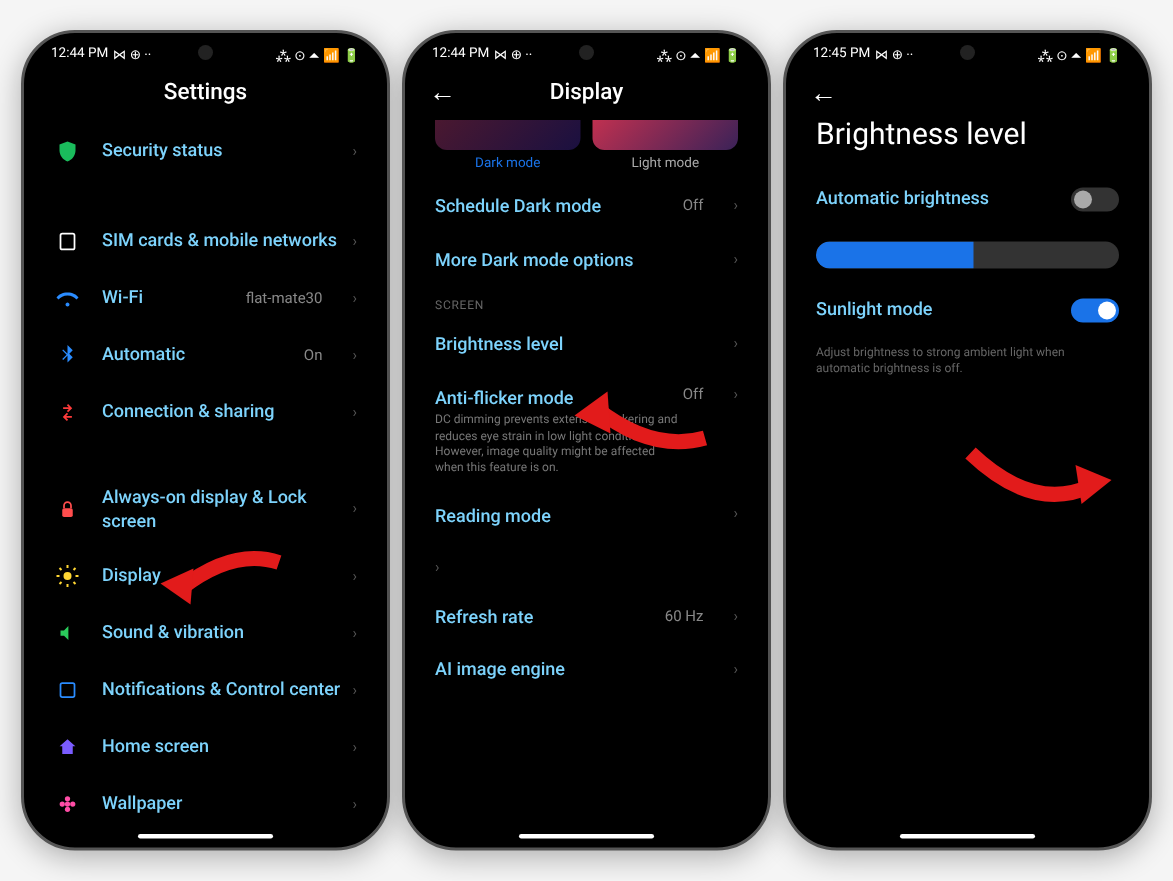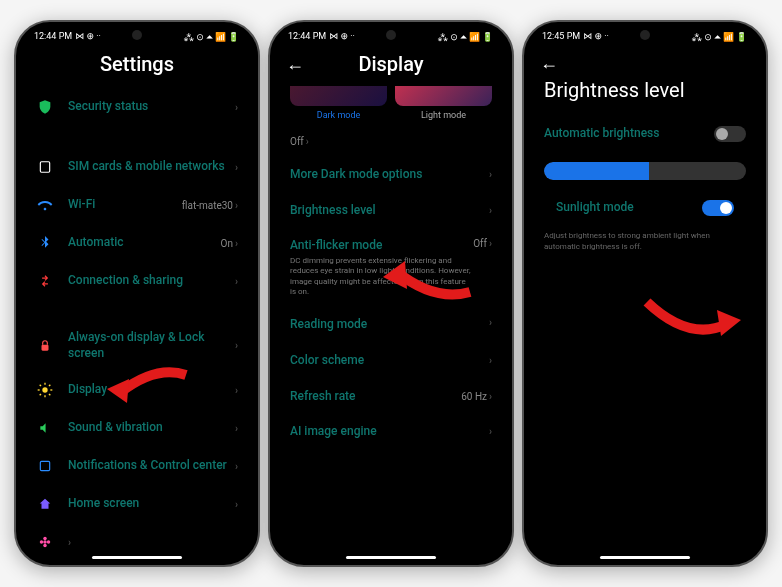--- a/index.html
+++ b/index.html
@@ -53,21 +53,21 @@
     padding: 6px 16px 10px;
   }
   .back-btn {
     position: absolute;
     left: 16px;
     color: #fff;
     font-size: 18px;
   }
   .page-title {
     color: #fff;
-    font-size: 20px;
+    font-size: 15px;
     font-weight: 500;
   }
   .big-title {
     color: #fff;
     font-size: 20px;
     font-weight: 400;
     padding: 0 20px 14px;
   }
   .content {
     flex: 1;
@@ -88,35 +88,35 @@
     display: flex;
     align-items: center;
     justify-content: center;
     flex-shrink: 0;
   }
   .item-text {
     flex: 1;
     min-width: 0;
   }
   .item-label {
-    color: #0f766e;
+    color: #7dd3fc;
     font-size: 12px;
     font-weight: 500;
     line-height: 1.3;
   }
   .item-sub {
     color: #777;
     font-size: 8px;
     line-height: 1.3;
     margin-top: 2px;
   }
   .item-value {
     color: #888;
     font-size: 10px;
-    margin-right: 2px;
+    margin-right: 20px;
   }
   .chev {
     color: #555;
     font-size: 10px;
   }
   .section-gap { height: 20px; }
   .section-label {
     color: #666;
     font-size: 8px;
     text-transform: uppercase;
@@ -352,20 +352,23 @@
     <div class="list-item">
       <div class="icon-box">
           <svg viewBox="0 0 24 24" width="14" height="14">
             <circle cx="12" cy="12" r="3" fill="#ff4da6"></circle>
             <circle cx="12" cy="6" r="3" fill="#ff4da6"></circle>
             <circle cx="12" cy="18" r="3" fill="#ff4da6"></circle>
             <circle cx="6" cy="12" r="3" fill="#ff4da6"></circle>
             <circle cx="18" cy="12" r="3" fill="#ff4da6"></circle>
           </svg>
         </div>
+      <div class="item-text">
+          <div class="item-label">Wallpaper</div>
+        </div>
       <span class="chev">›</span>
     </div>
   </div>
   <div class="home-bar"></div>
 
   <svg class="arrow" style="top:345px;left:85px;" width="90" height="50" viewBox="0 0 90 50">
     <path d="M85 8 Q55 -2 20 25" fill="none" stroke="#e21b1b" stroke-width="10"></path>
     <path d="M6 22 L28 12 L26 36 Z" fill="#e21b1b"></path>
   </svg>
 </div>
@@ -388,29 +391,33 @@
       <div class="mode-card">
         <div class="mode-thumb dark"></div>
         <div class="mode-label active">Dark mode</div>
       </div>
       <div class="mode-card">
         <div class="mode-thumb light"></div>
         <div class="mode-label">Light mode</div>
       </div>
     </div>
     <div class="list-item">
+      <div class="item-text">
+          <div class="item-label">Schedule Dark mode</div>
+        </div>
       <span class="item-value">Off</span>
       <span class="chev">›</span>
     </div>
     <div class="list-item">
       <div class="item-text">
           <div class="item-label">More Dark mode options</div>
         </div>
       <span class="chev">›</span>
     </div>
+    <div class="section-label">SCREEN</div>
     <div class="list-item">
       <div class="item-text">
           <div class="item-label">Brightness level</div>
         </div>
       <span class="chev">›</span>
     </div>
     <div class="list-item" style="align-items:flex-start;">
       <div class="item-text">
         <div class="item-label">Anti-flicker mode</div>
         <div class="item-sub">DC dimming prevents extensive flickering and reduces eye strain in low light conditions. However, image quality might be affected when this feature is on.</div>
@@ -418,23 +425,20 @@
       <span class="item-value">Off</span>
       <span class="chev">›</span>
     </div>
     <div class="list-item" style="align-items:flex-start;justify-content:flex-end;">
       <div class="item-text">
         <div class="item-label">Reading mode</div>
       </div>
       <span class="chev">›</span>
     </div>
     <div class="list-item">
-      <div class="item-text">
-          <div class="item-label">Color scheme</div>
-        </div>
       <span class="chev">›</span>
     </div>
     <div class="list-item">
       <div class="item-text">
           <div class="item-label">Refresh rate</div>
         </div>
       <span class="item-value">60 Hz</span>
       <span class="chev">›</span>
     </div>
     <div class="list-item">
@@ -470,21 +474,21 @@
       <div class="item-text">
           <div class="item-label">Automatic brightness</div>
         </div>
       <div class="toggle off"></div>
     </div>
     <div class="slider-row">
       <div class="slider-track">
           <div class="slider-fill" id="slider-fill" style="width:52%"></div>
         </div>
     </div>
-    <div class="list-item" style="padding:10px 32px;">
+    <div class="list-item" style="padding:10px 20px;">
       <div class="item-text">
           <div class="item-label">Sunlight mode</div>
         </div>
       <div class="toggle on"></div>
     </div>
     <div class="hint">Adjust brightness to strong ambient light when automatic brightness is off.</div>
   </div>
   <div class="home-bar"></div>
 
   <svg class="arrow" style="top:270px;left:115px;" width="110" height="55" viewBox="0 0 110 55">

